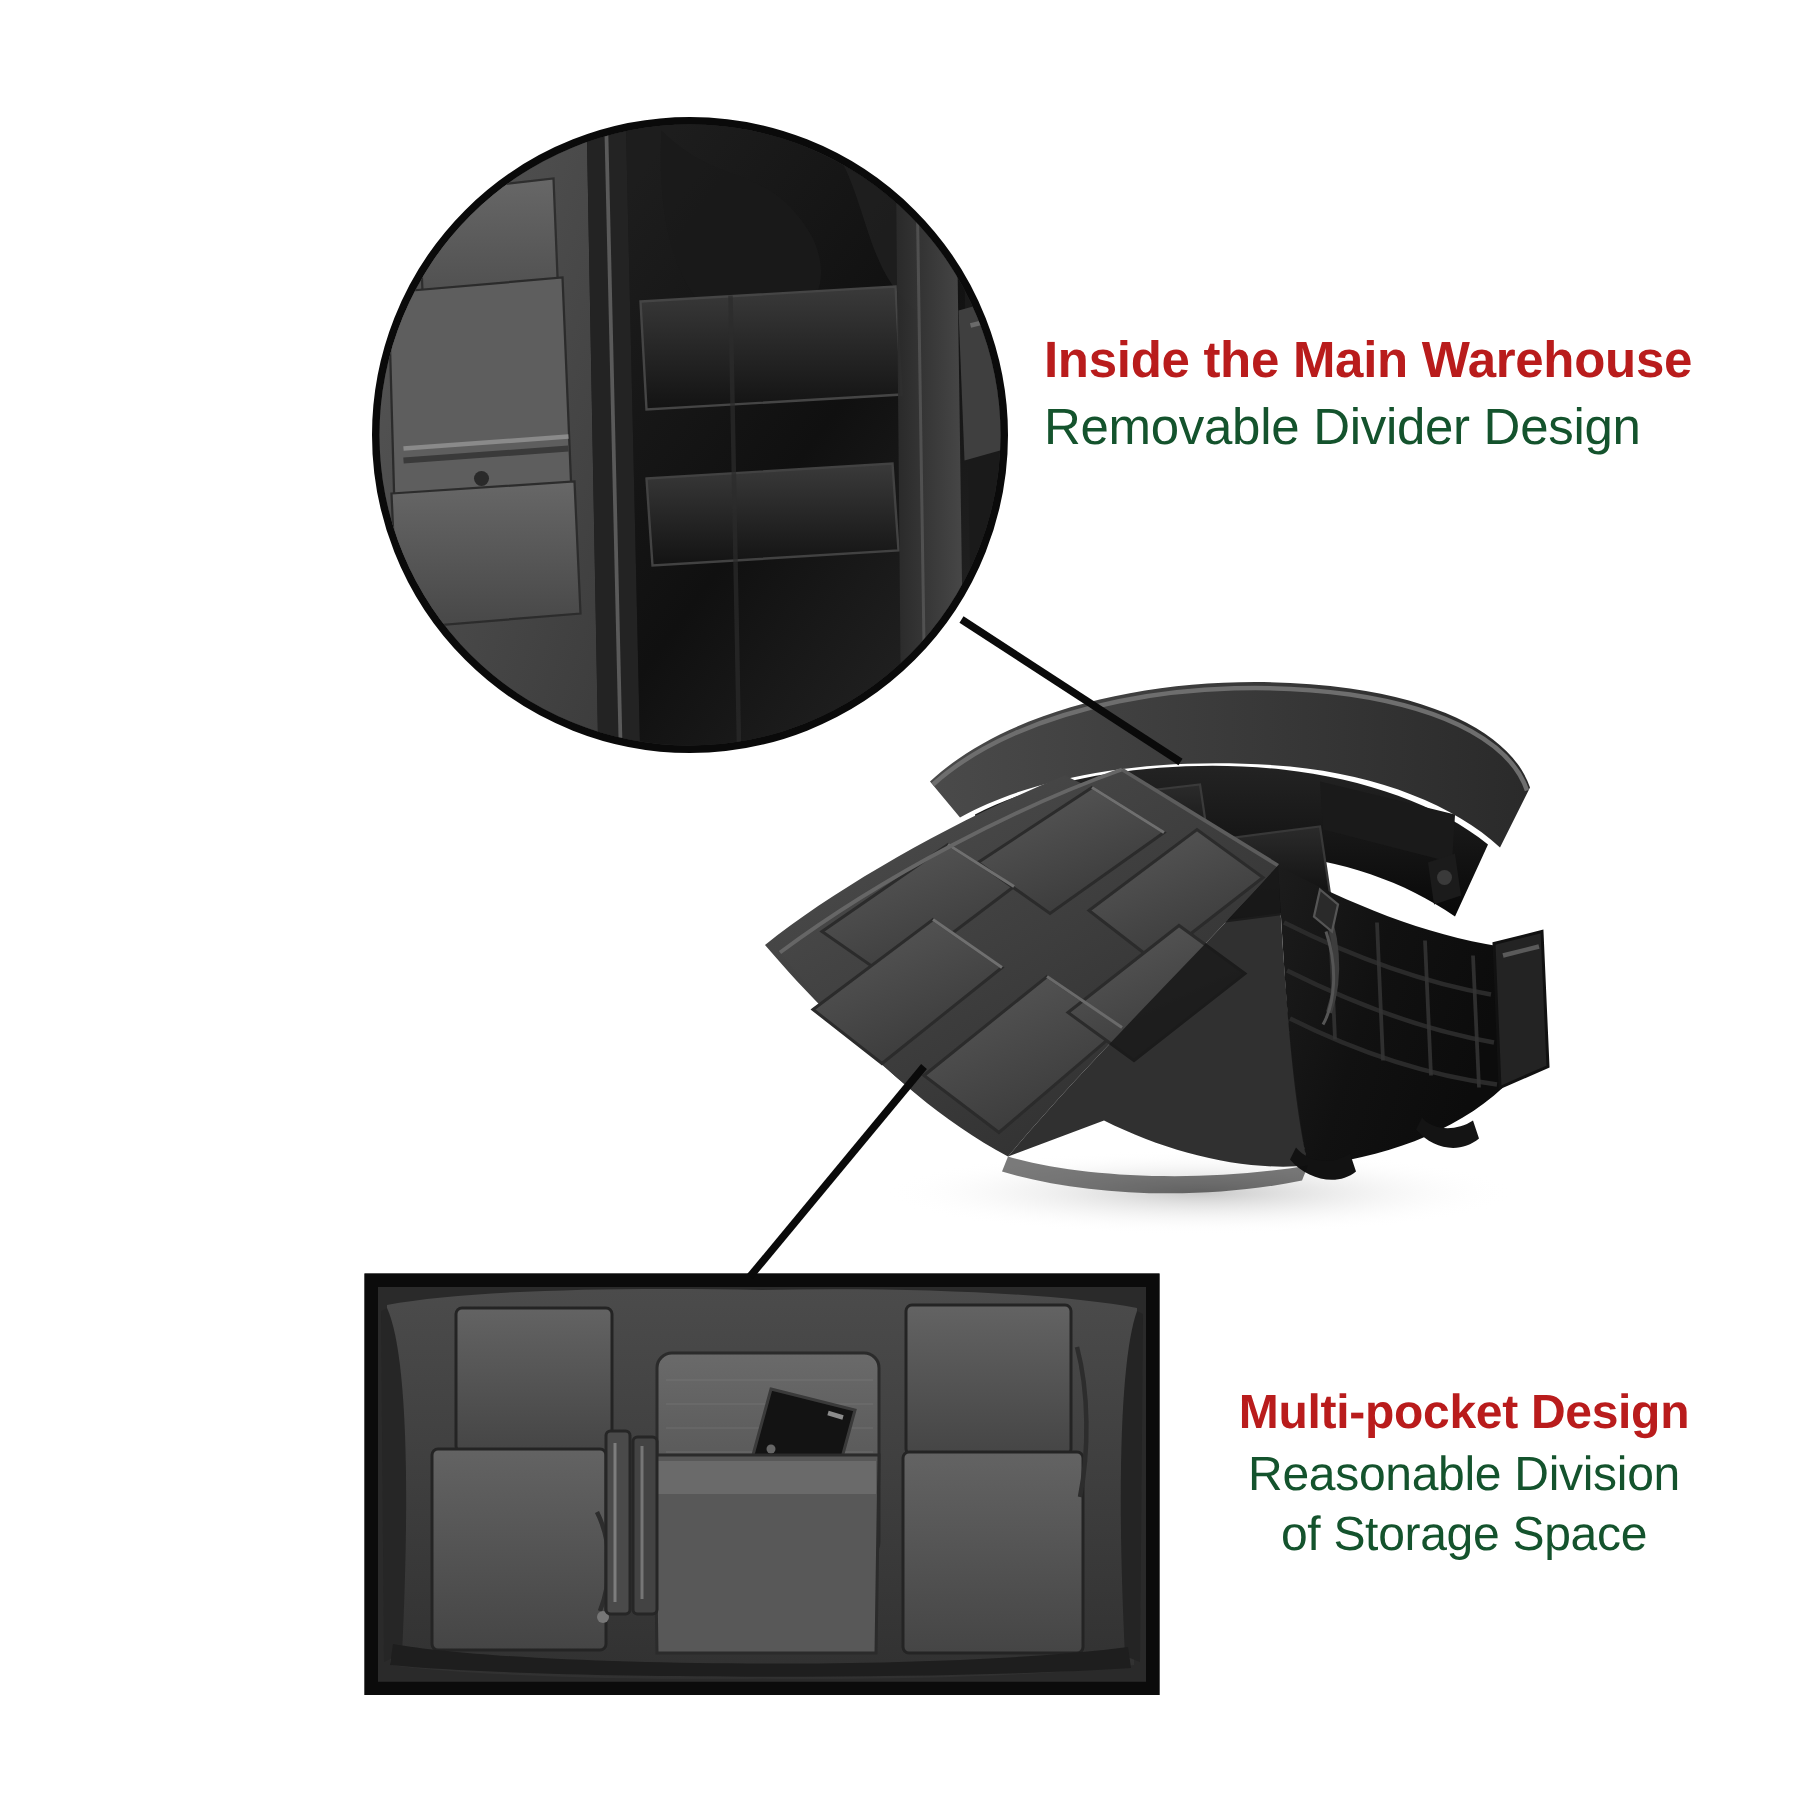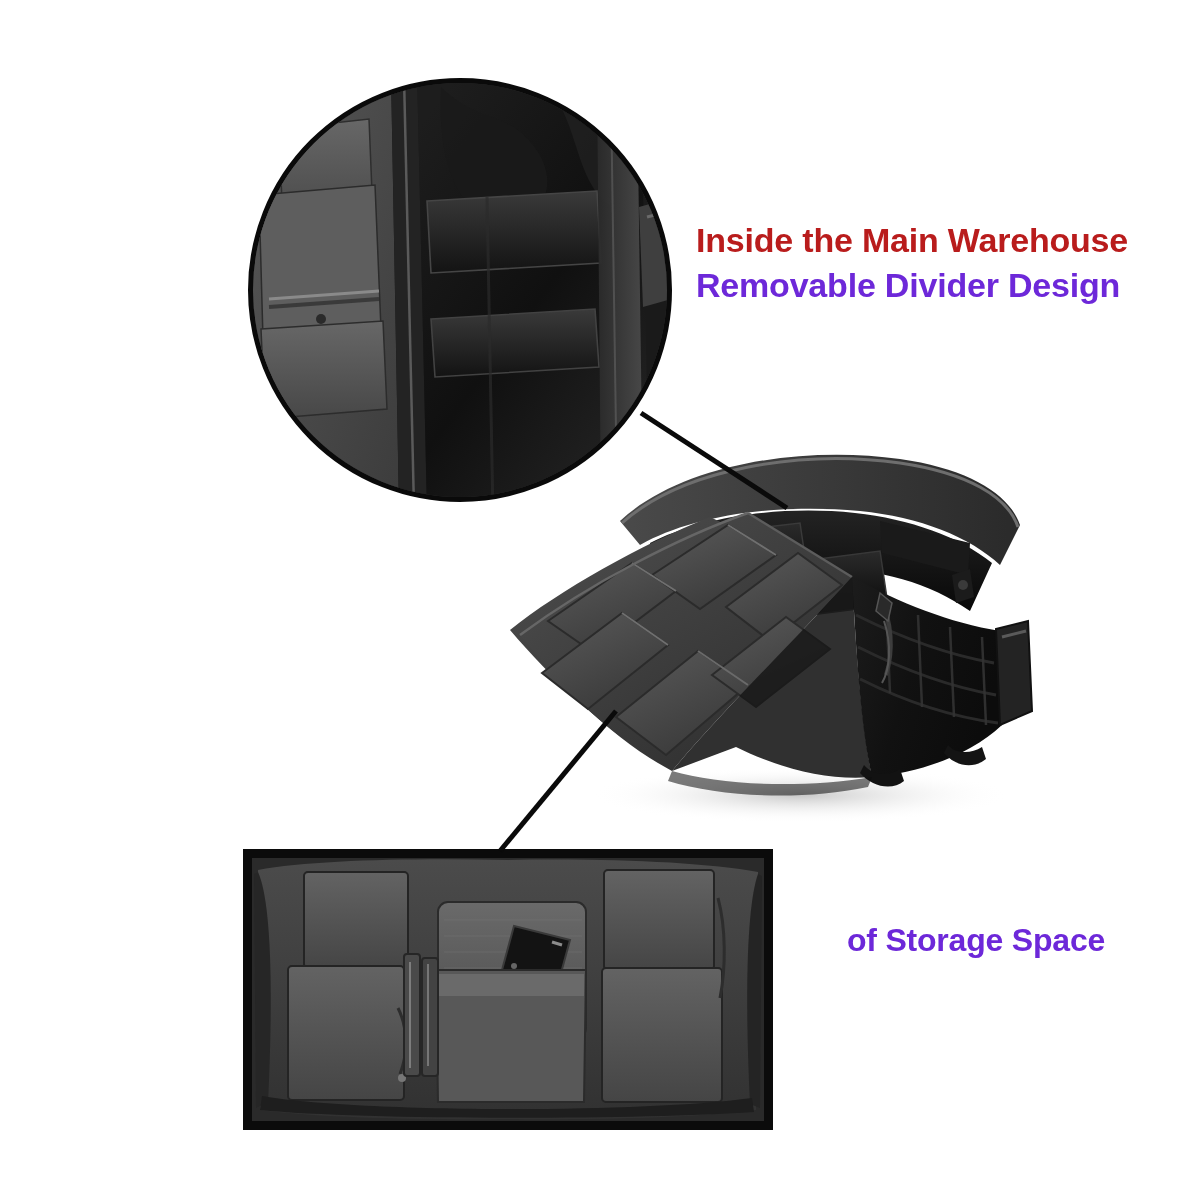--- a/index.html
+++ b/index.html
@@ -10,21 +10,21 @@
     overflow:hidden;
   }
   #stage{position:relative;width:1200px;height:1200px;background:#fff;}
 
   
   .callout{position:absolute;white-space:nowrap;}
   .c-title{
     font-weight:bold;color:#b91c1c;letter-spacing:-0.2px;
   }
   .c-sub{
-    font-weight:bold;color:#6d28d9;letter-spacing:-0.2px;
+    font-weight:normal;color:#14532d;letter-spacing:-0.2px;
   }
   #callout-warehouse{left:696px;top:218px;text-align:left;}
   #callout-warehouse .c-title{font-size:34px;line-height:44px;}
   #callout-warehouse .c-sub{font-size:34px;line-height:46px;}
 
   #callout-lid{left:262px;top:612px;transform:translateX(-50%);text-align:center;}
   #callout-lid .c-title{font-size:33px;line-height:44px;}
   #callout-lid .c-sub{font-size:33px;line-height:46px;}
 
   #callout-pocket{left:976px;top:920px;transform:translateX(-50%);text-align:center;}
@@ -309,16 +309,18 @@
     <line x1="616" y1="711" x2="500" y2="851" stroke="#0a0a0a" stroke-width="5"></line>
   </svg>
 
   <div class="callout" id="callout-warehouse">
     <div class="c-title">Inside the Main Warehouse</div>
     <div class="c-sub">Removable Divider Design</div>
   </div>
 
 
   <div class="callout" id="callout-pocket">
+    <div class="c-title">Multi-pocket Design</div>
+    <div class="c-sub">Reasonable Division</div>
     <div class="c-sub">of Storage Space</div>
   </div>
 
 </div>
 
 </body></html>

